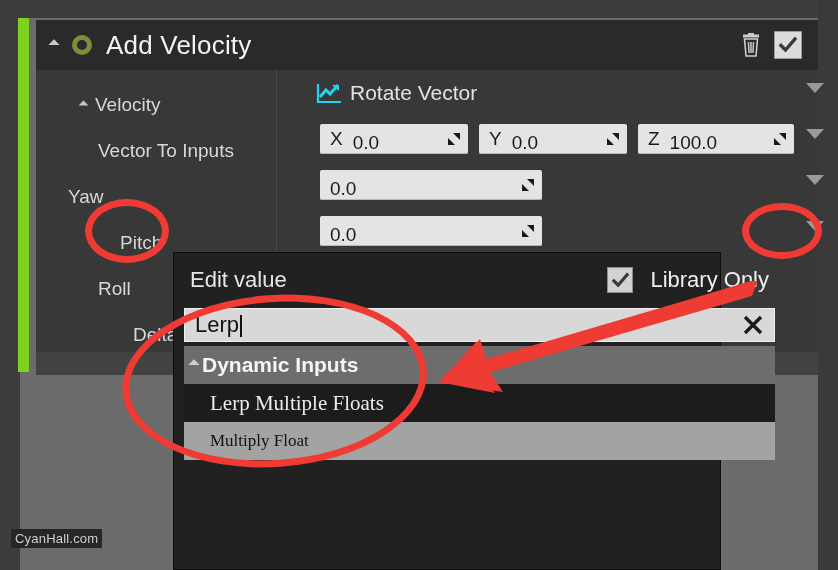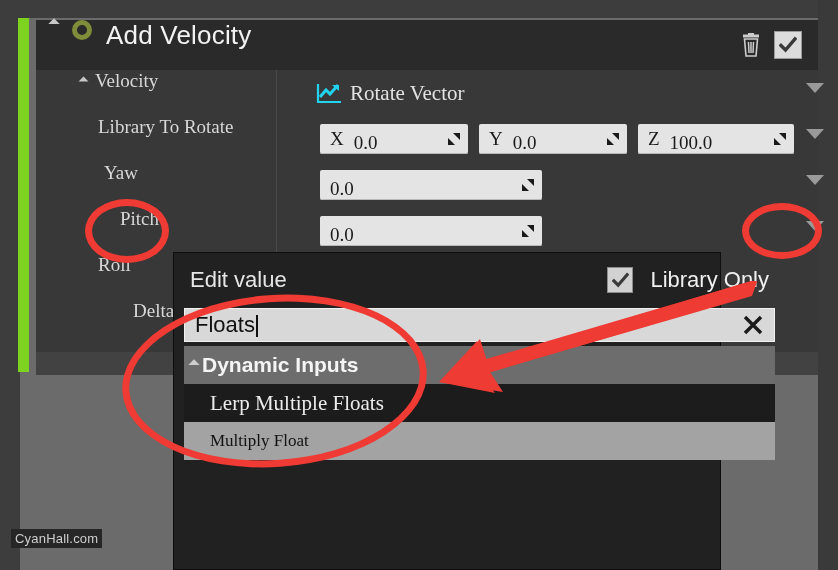--- a/index.html
+++ b/index.html
@@ -34,21 +34,21 @@
   }
 
   
   .prop-panel {
     position:absolute; left:36px; top:20px; width:782px; height:355px;
     background:#383838;
   }
   .prop-header {
     position:absolute; left:0; top:0; width:782px; height:50px;
     background:#2a2a2a;
-    display:flex; 
+    display:flex; align-items:center;
   }
   .tri {
     width:0; height:0; margin-left:14px;
     border-top: 8px solid #c8c8c8;
     border-left: 8px solid transparent;
     transform: rotate(-45deg);
   }
   .node-dot {
     width:20px; height:20px; border-radius:50%;
     border:5px solid #7f8c3a; box-sizing:border-box;
@@ -62,21 +62,21 @@
   .check-box {
     width:28px; height:28px; background:#dcdcdc; border:1px solid #9a9a9a;
     display:flex; align-items:center; justify-content:center; box-sizing:border-box;
   }
   .check-box .chk { width:18px; height:18px; }
 
   
   .prop-body { position:absolute; left:0; top:50px; width:782px; height:282px; background:#383838; }
   .col-divider { position:absolute; left:240px; top:50px; width:1px; height:282px; background:#4a4a4a; }
 
-  .row { position:absolute; left:0; width:782px; height:46px; display:flex; align-items:flex-start;font-family:Liberation Serif, serif; }
+  .row { position:absolute; left:0; width:782px; height:46px; display:flex; align-items:flex-end; }
   .row-label { color:#d8d8d8; font-size:19px; white-space:nowrap; }
   .row-tri {
     width:0; height:0;
     border-top: 7px solid #c8c8c8;
     border-left: 7px solid transparent;
     transform: rotate(-45deg);
     margin-right:8px;
   }
 
   .value-area { position:absolute; left:246px; top:0; height:46px; display:flex; align-items:center; }
@@ -228,21 +228,21 @@
       <div style="position:absolute;left:800px;top:11px;">
         <svg class="revert" viewBox="0 0 18 20">
           <path d="M15 18 L4 18 L4 5" fill="none" stroke="#d6d43c" stroke-width="3"></path>
           <path d="M4 2 L10 7 L4 12 Z" fill="#d6d43c"></path>
         </svg>
       </div>
     </div>
 
     <div class="row" style="top:96px;">
       <div style="padding-left:62px;">
-        <span class="row-label">Library To Rotate</span>
+        <span class="row-label">Vector To Inputs</span>
       </div>
       <div class="value-area" style="left:284px;">
         <div class="numfield" style="width:148px;">
           <span class="axis">X</span>
           <span class="val">0.0</span>
           <svg class="grip" viewBox="0 0 14 14">
             <path d="M13 1 L13 8 L6 1 Z" fill="#1a1a1a"></path>
             <path d="M1 13 L8 13 L1 6 Z" fill="#1a1a1a"></path>
           </svg>
         </div>
@@ -268,21 +268,21 @@
       </div>
       <div style="position:absolute;left:800px;top:11px;">
         <svg class="revert" viewBox="0 0 18 20">
           <path d="M15 18 L4 18 L4 5" fill="none" stroke="#d6d43c" stroke-width="3"></path>
           <path d="M4 2 L10 7 L4 12 Z" fill="#d6d43c"></path>
         </svg>
       </div>
     </div>
 
     <div class="row" style="top:142px;">
-      <div style="padding-left:68px;">
+      <div style="padding-left:32px;">
         <span class="row-label">Yaw</span>
       </div>
       <div class="value-area" style="left:284px;">
         <div class="numfield" style="width:222px;">
           <span class="val">0.0</span>
           <svg class="grip" viewBox="0 0 14 14">
             <path d="M13 1 L13 8 L6 1 Z" fill="#1a1a1a"></path>
             <path d="M1 13 L8 13 L1 6 Z" fill="#1a1a1a"></path>
           </svg>
         </div>
@@ -333,21 +333,21 @@
         <div class="lib-check">
           <svg viewBox="0 0 18 18" width="17" height="17">
             <path d="M2 9.5 L6.5 14 L16 3" fill="none" stroke="#3a3a3a" stroke-width="3.4" stroke-linecap="square"></path>
           </svg>
         </div>
         <span class="lib-label">Library Only</span>
       </div>
     </div>
 
     <div class="search-row">
-      <span class="search-text" title="Search"><span>Floats</span><span class="caret-bar"></span></span>
+      <span class="search-text" title="Search"><span>Lerp</span><span class="caret-bar"></span></span>
       <svg class="clear-x" viewBox="0 0 22 22">
         <path d="M3 3 L19 19 M19 3 L3 19" stroke="#1a1a1a" stroke-width="3.4" stroke-linecap="butt"></path>
       </svg>
     </div>
 
     <div class="menu-list">
       <div class="menu-item group">
         <div class="group-tri"></div>
         <span class="mi-label">Dynamic Inputs</span>
       </div>

